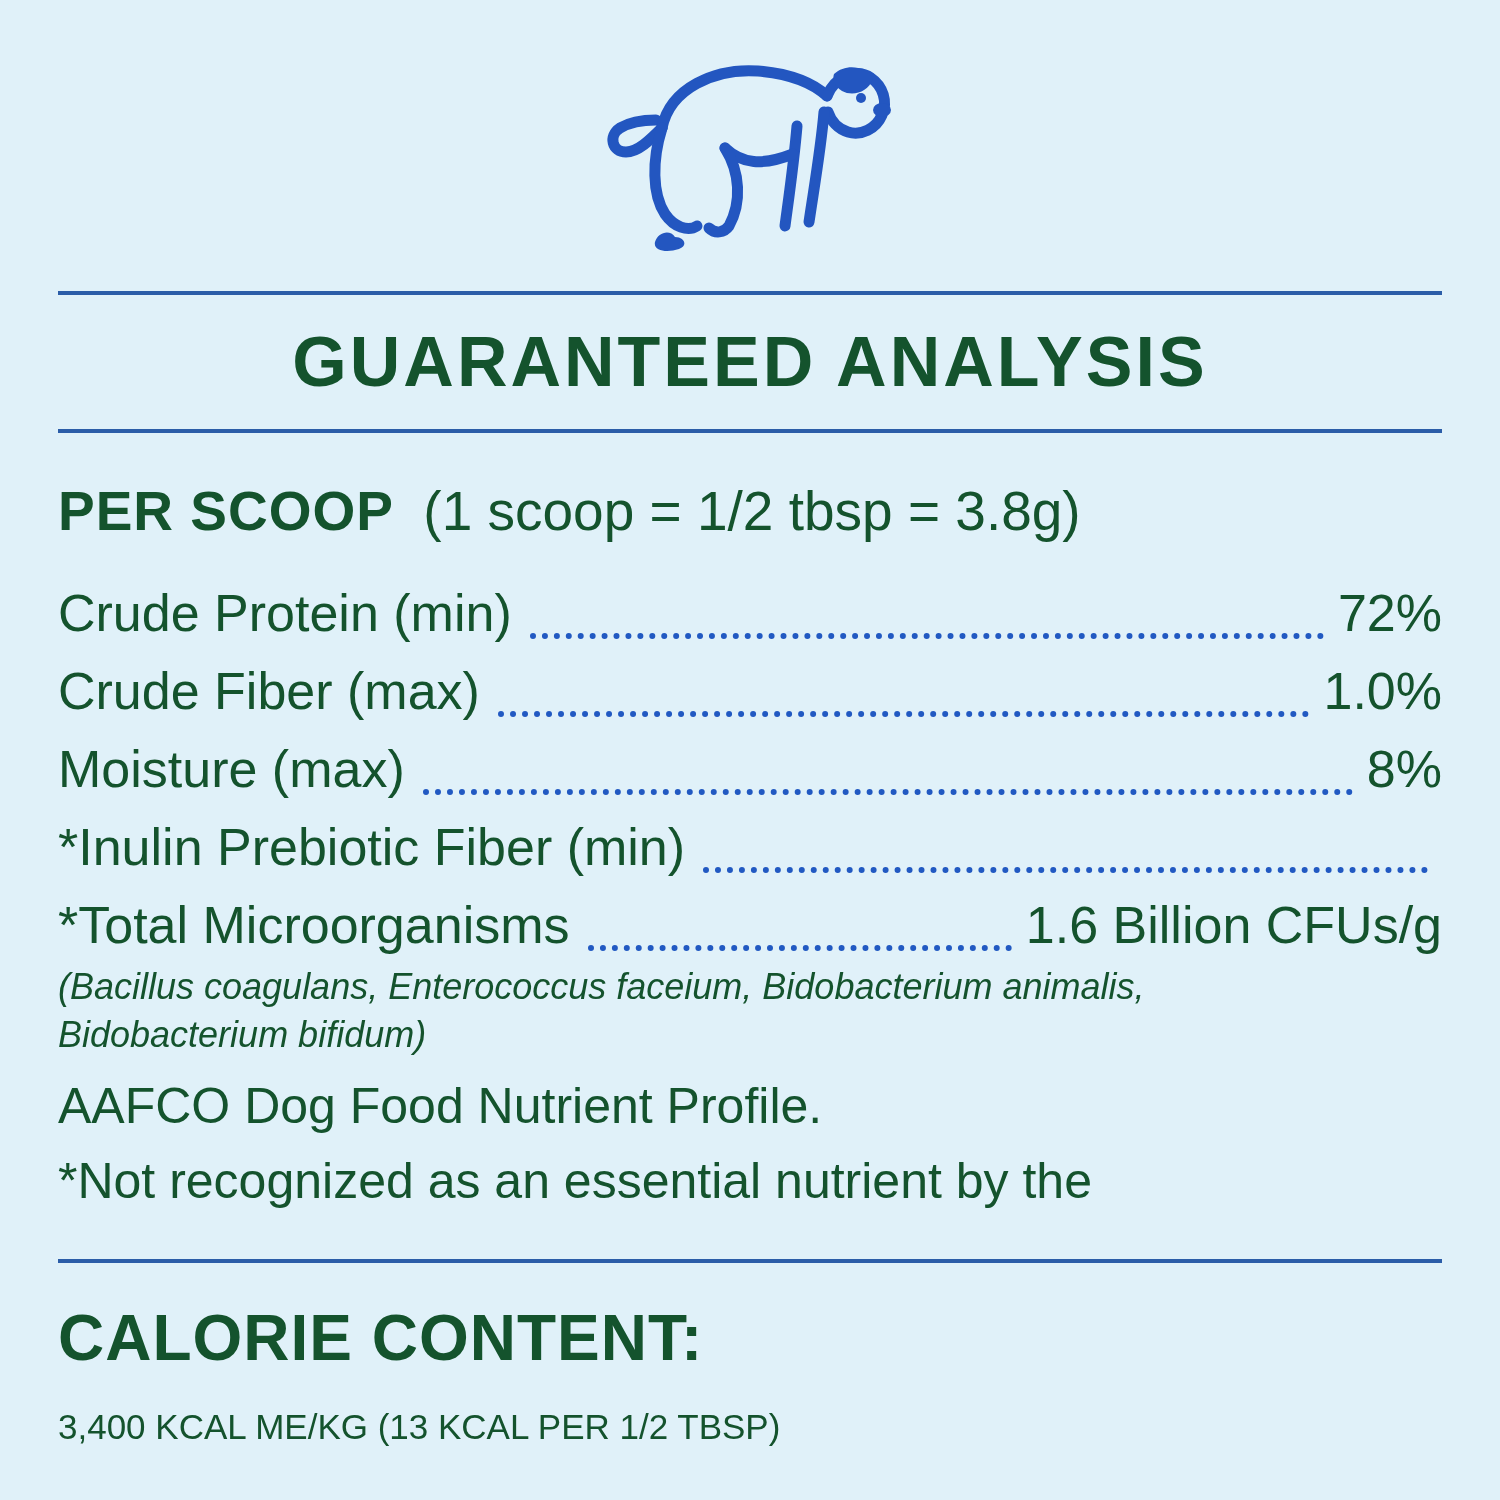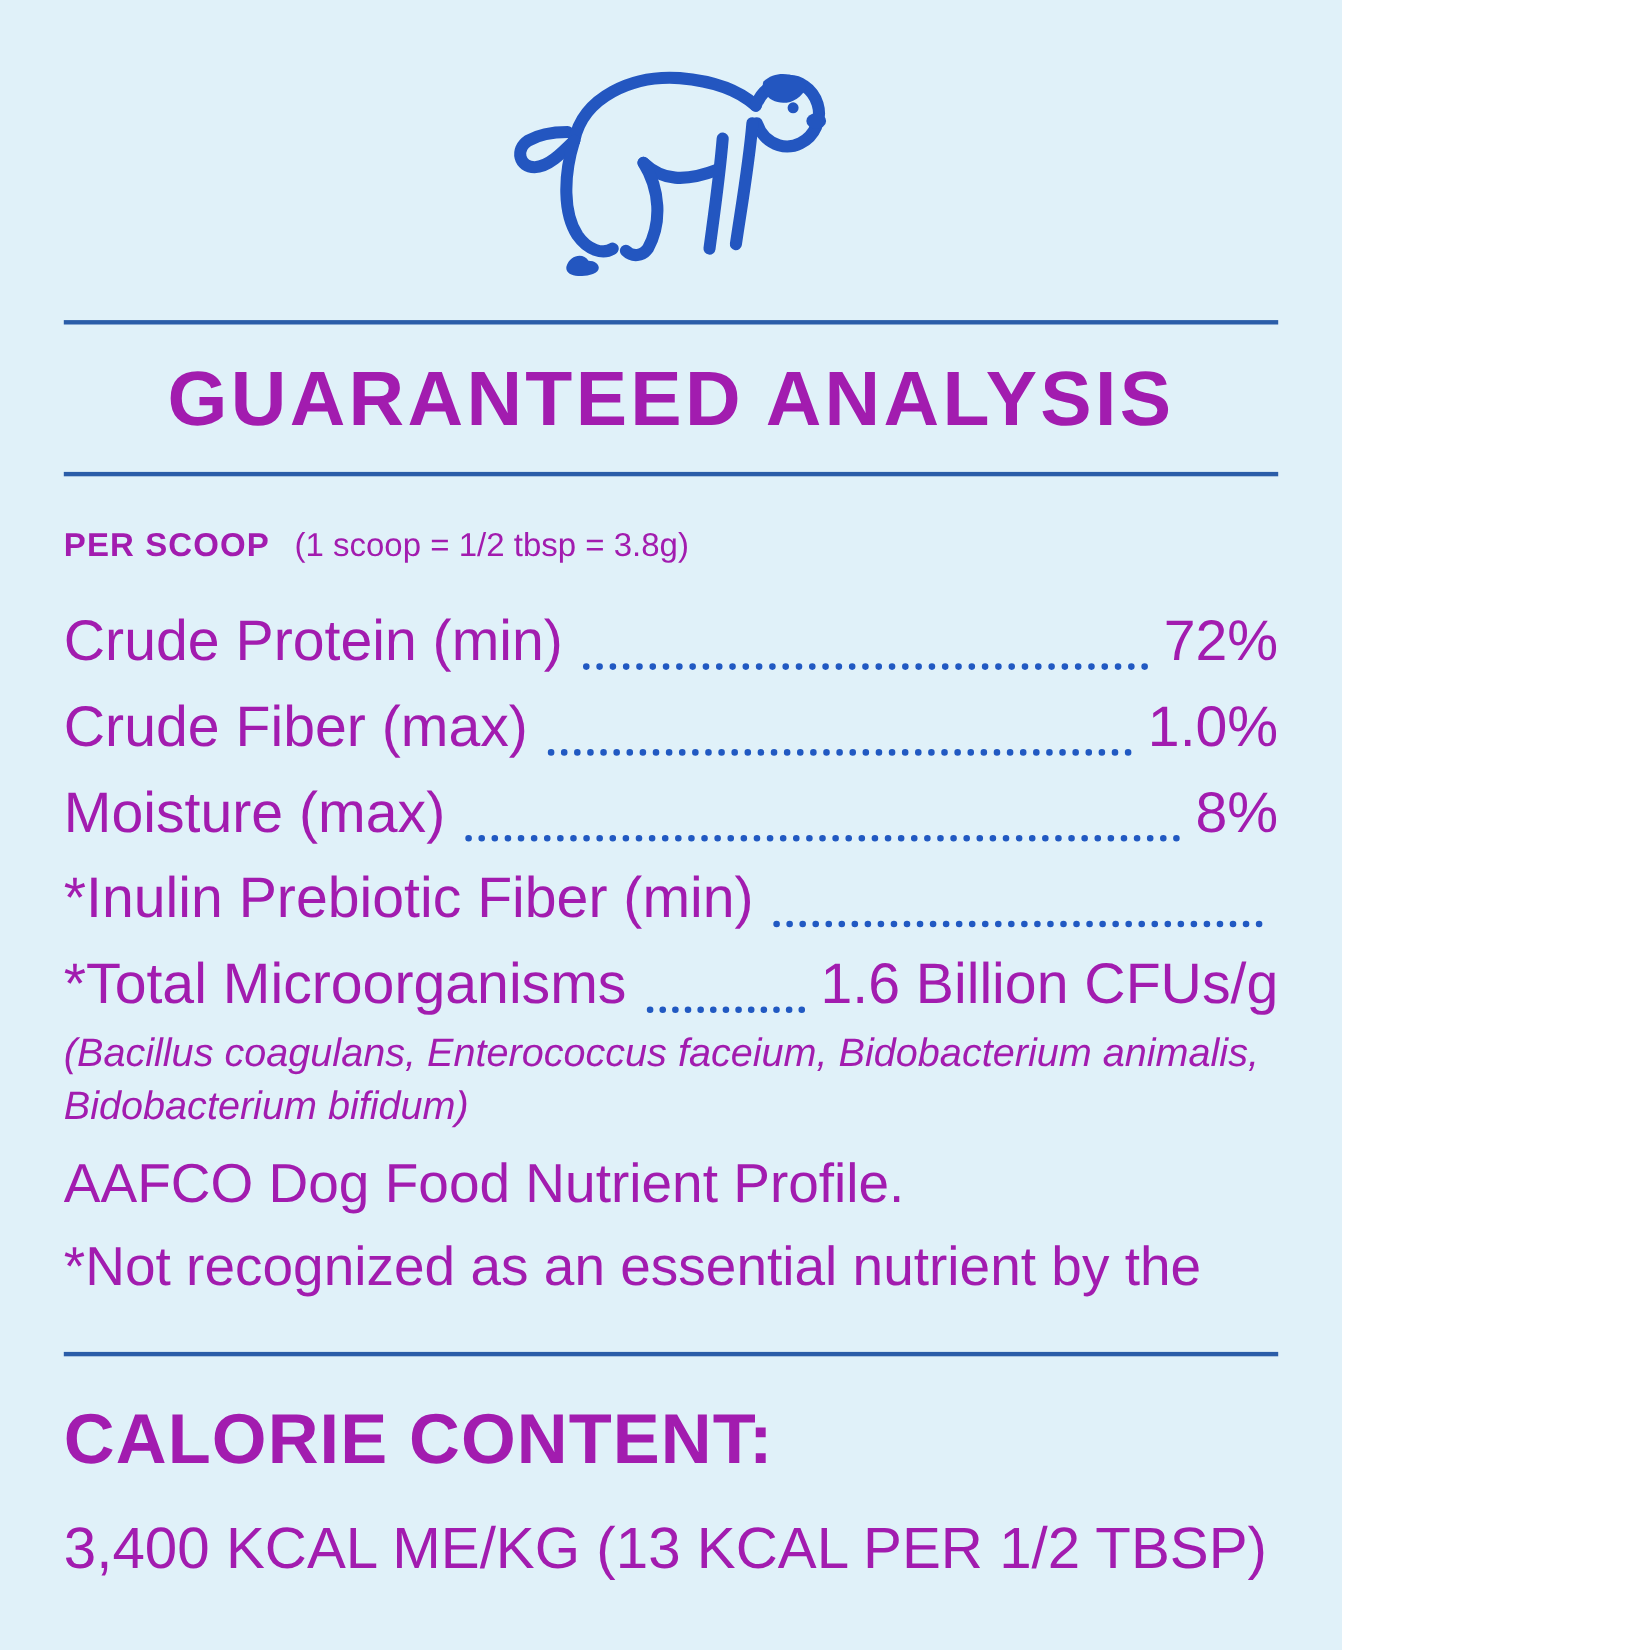--- a/index.html
+++ b/index.html
@@ -1,53 +1,53 @@
 <!DOCTYPE html>
 <html><head>
 <meta charset="utf-8">
 <style>
   html,body{margin:0;padding:0;}
   .label-panel{
     position:relative;
-    width:1220px;height:1500px;
+    width:1500px;height:1500px;
     background:#e0f1f9;
     font-family:"Liberation Sans", sans-serif;
-    color:#a21caf;
+    color:#14532d;
     overflow:hidden;
     box-sizing:border-box;
   }
   .content{padding:0 58px;}
   .icon-wrap{display:flex;justify-content:center;align-items:flex-start;padding-top:36px;height:222px;}
   .rule{border:none;border-top:4px solid #2b5da8;margin:0;}
   .rule-1{margin-top:33px;}
   .title{
     margin:0;
     font-size:70px;
     font-weight:bold;
     letter-spacing:3px;
     text-align:center;
     line-height:134px;
   }
-  .per-scoop{margin-top:46px;font-size:30px;white-space:nowrap;}
+  .per-scoop{margin-top:46px;font-size:55px;white-space:nowrap;}
   .per-scoop .ps-label{font-weight:bold;letter-spacing:1px;}
   .per-scoop .ps-detail{margin-left:14px;}
   .rows{margin-top:22px;}
   .row{display:flex;align-items:flex-end;height:78px;font-size:52px;white-space:nowrap;}
   .row .dots{
     flex:1;
     height:0;
     border-bottom:6px dotted #2159c2;
     margin:0 14px 0 18px;
     transform:translateY(-4px);
   }
   .species{font-style:italic;font-size:36px;line-height:48px;margin-top:8px;}
   .footnote{font-size:50px;line-height:75px;margin-top:10px;}
   .rule-3{margin-top:40px;}
   .calorie-heading{margin:38px 0 0 0;font-size:64px;font-weight:bold;letter-spacing:1px;}
-  .calorie-value{margin-top:32px;font-size:53px;white-space:nowrap;}
+  .calorie-value{margin-top:32px;font-size:35px;white-space:nowrap;}
   .dogline{stroke:#2356c0;stroke-width:11;fill:none;stroke-linecap:round;stroke-linejoin:round;}
   .dogfill{fill:#2356c0;stroke:none;}
 </style>
 </head>
 <body>
 
 <div class="label-panel">
 
   <div class="icon-wrap">
     <svg width="300" height="215" viewBox="0 0 300 215">

